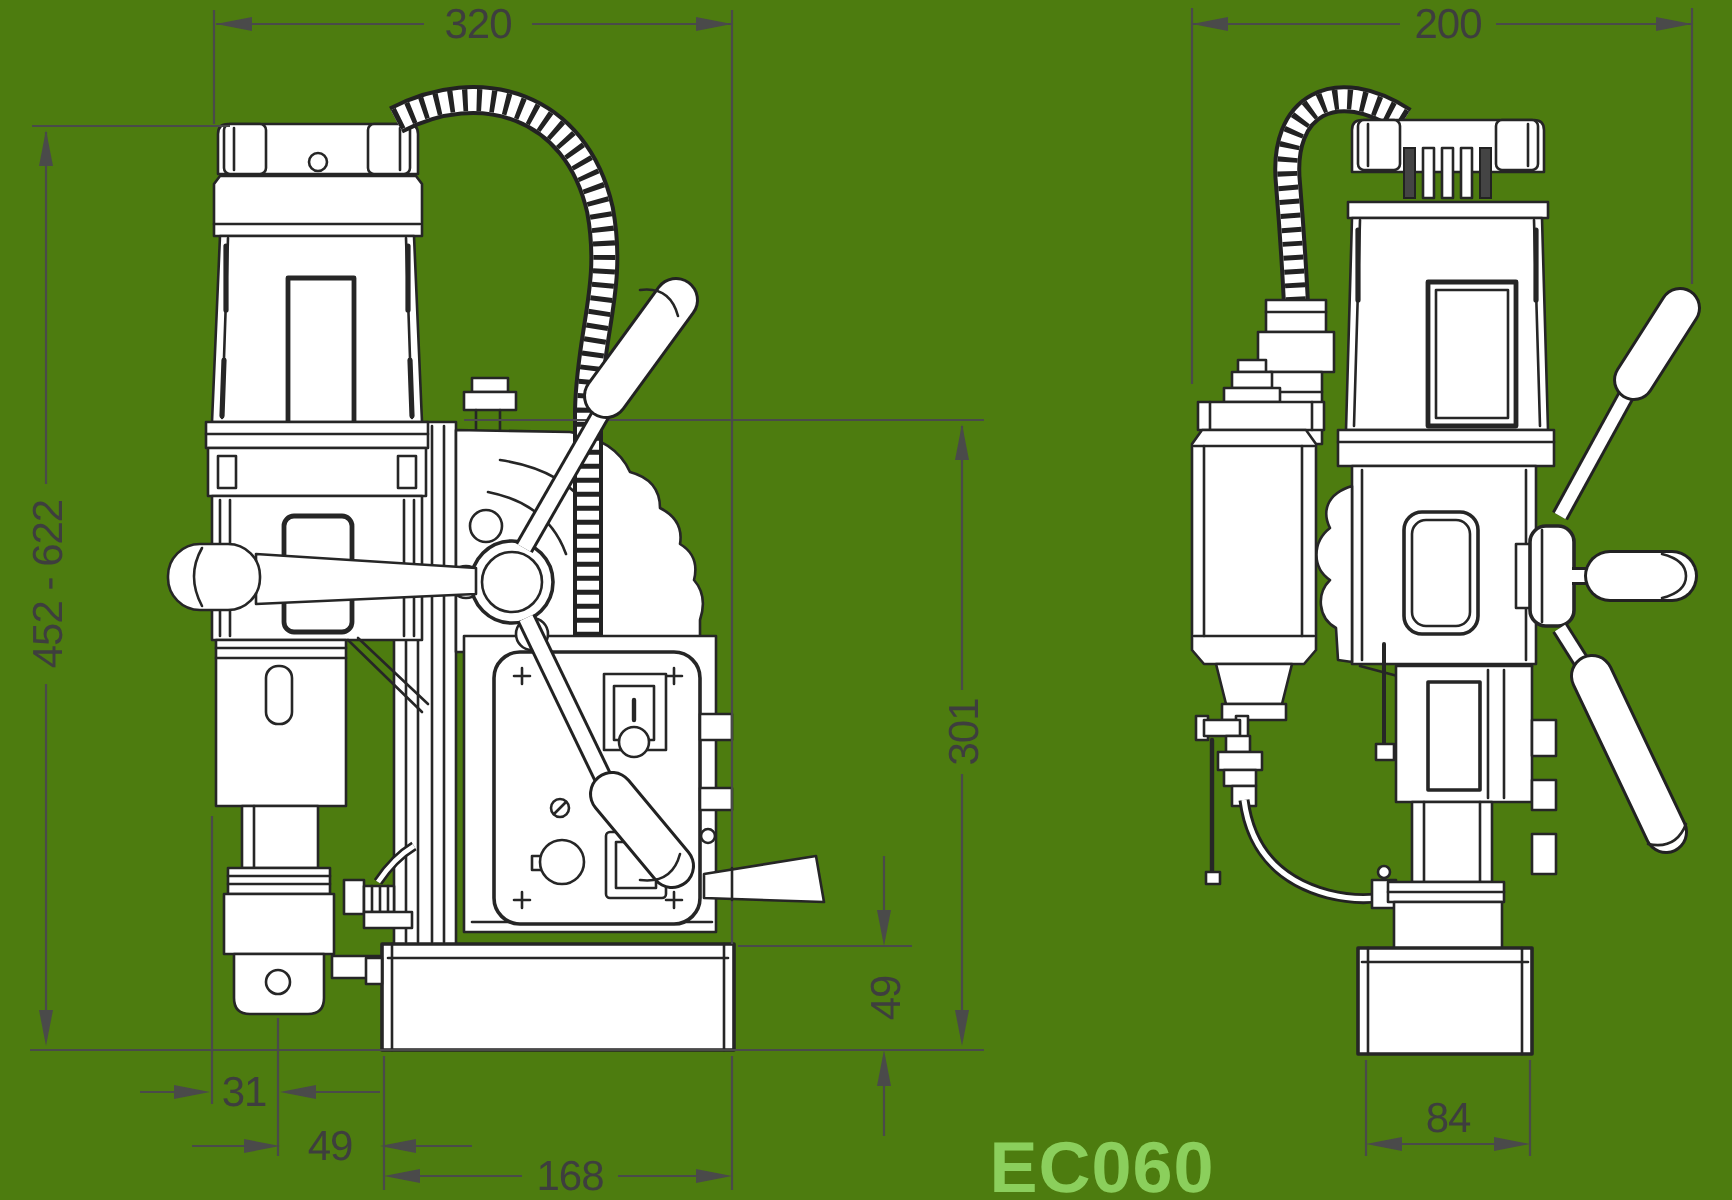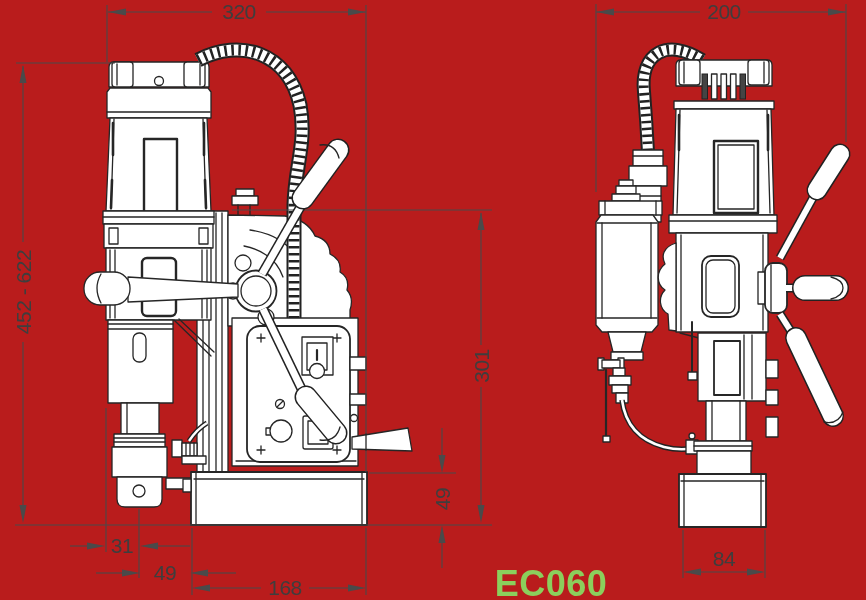--- a/index.html
+++ b/index.html
@@ -1,16 +1,16 @@
 <!DOCTYPE html>
 <html><head>
 <meta charset="utf-8">
 <style>
   html,body{margin:0;padding:0;background:#ffffff;}
-  .stage{position:relative;width:866px;height:600px;background:#b91c1c;overflow:hidden;
+  .stage{position:relative;width:866px;height:600px;background:#4d7c0f;overflow:hidden;
          font-family:"Liberation Sans",sans-serif;}
   svg{display:block;}
   .mline{stroke:#262626;fill:none;stroke-width:1.3;stroke-linejoin:round;stroke-linecap:round;}
   .mfill{stroke:#262626;fill:#ffffff;stroke-width:1.3;stroke-linejoin:round;}
   .mfill2{stroke:#262626;fill:#ffffff;stroke-width:1.8;stroke-linejoin:round;}
   .thick{stroke:#262626;fill:none;stroke-width:2.4;stroke-linejoin:round;}
   .dim{stroke:#4a4a4a;fill:none;stroke-width:1.1;}
   .dimarrow{fill:#4a4a4a;stroke:none;}
   .dimtext{fill:#3e3e3e;font-size:21px;letter-spacing:-0.5px;}
   .model{font-weight:bold;font-size:36px;letter-spacing:0.5px;}

